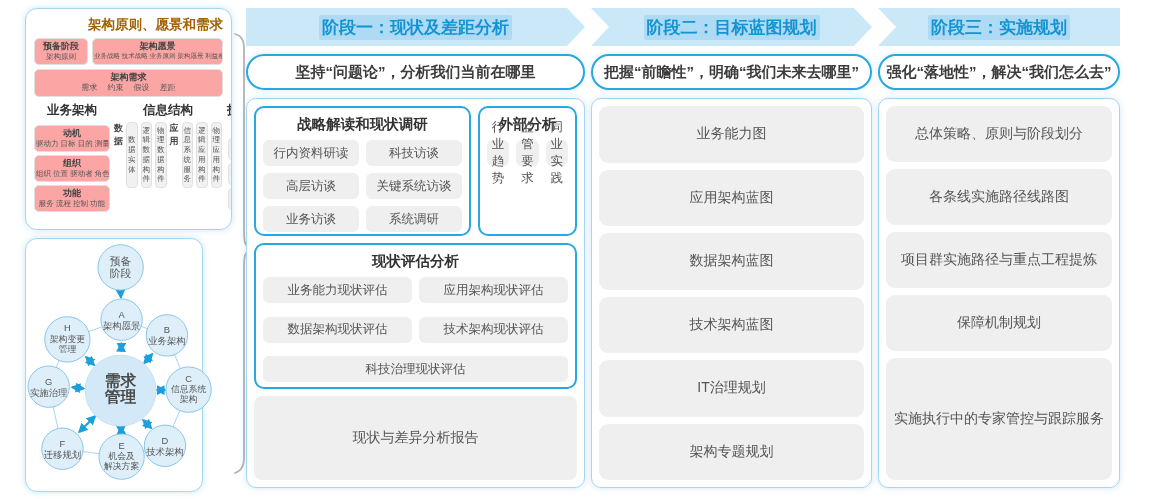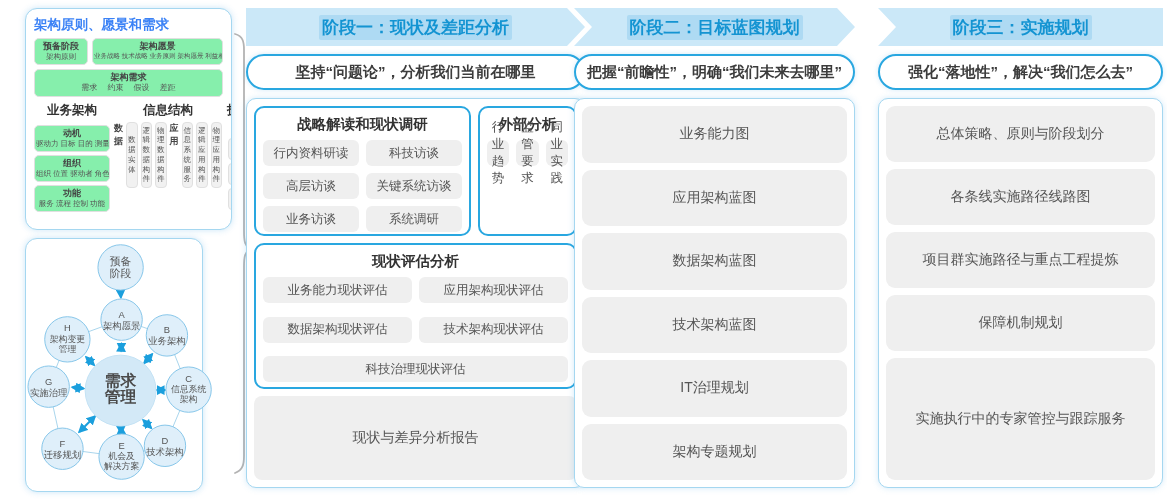--- a/index.html
+++ b/index.html
@@ -7,22 +7,22 @@
     width:1167px;height:499px;position:relative;overflow:hidden;
     background:#ffffff;font-family:"Liberation Sans",sans-serif;color:#555;
   }
   
   .panel{
     position:absolute;background:#fff;border:1.5px solid #a5d7f0;border-radius:12px;
     box-shadow:0 0 6px rgba(80,170,230,.30);box-sizing:border-box;
   }
   .left-top{left:25px;top:8px;width:207px;height:222px;padding:6px 8px;overflow:hidden;}
   .left-bottom{left:25px;top:238px;width:178px;height:254px;}
-  .panel-title{font-size:13.5px;font-weight:bold;color:#3b82f6;text-align:left;margin:1px 0 4px;}
-  .mini{background:#86efac;border:1px solid #e0e0e0;border-radius:5px;text-align:center;
+  .panel-title{font-size:13.5px;font-weight:bold;color:#a16207;text-align:right;margin:1px 0 4px;}
+  .mini{background:#fca5a5;border:1px solid #e0e0e0;border-radius:5px;text-align:center;
         color:#555;padding:2px 1px;box-sizing:border-box;overflow:hidden;}
   .mini .t{display:block;font-weight:bold;font-size:9px;color:#444;line-height:1.25;}
   .mini .b{display:block;font-size:7.5px;line-height:1.3;white-space:nowrap;}
   .row1{display:flex;gap:4px;}
   .prep{width:54px;flex:none;}
   .vision{flex:1;}
   .vision .b{font-size:6.5px;}
   .req{margin-top:4px;}
   .req .b{font-size:8px;word-spacing:8px;}
   .cols{display:flex;gap:4px;margin-top:5px;align-items:flex-start;}
@@ -37,22 +37,22 @@
          display:flex;align-items:center;justify-content:center;min-height:14px;}
   .col-tech{width:52px;flex:none;display:flex;flex-direction:column;gap:3px;align-items:center;}
   .col-tech .mini2{width:44px;font-size:7px;}
   .col-tech .colh{width:100%;}
   .col-tech .first{margin-top:13px;}
   
   .brace{position:absolute;left:233px;top:32px;}
   
   .phase{position:absolute;top:8px;}
   #p1{left:246px;width:339px;}
-  #p2{left:574px;width:281px;}
-  #p3{left:878px;width:285px;}
+  #p2{left:591px;width:281px;}
+  #p3{left:878px;width:242px;}
   .phase-header{height:38px;background:#cbe8f8;display:flex;align-items:center;justify-content:center;
                 font-size:17px;font-weight:bold;color:#1494d2;}
   .phase-header span{background:#aedaf3;padding:1px 3px;border-radius:2px;}
   .arrow-right{clip-path:polygon(0 0,calc(100% - 18px) 0,100% 50%,calc(100% - 18px) 100%,0 100%);}
   .arrow-both{clip-path:polygon(0 0,calc(100% - 18px) 0,100% 50%,calc(100% - 18px) 100%,0 100%,18px 50%);}
   .arrow-left{clip-path:polygon(0 0,100% 0,100% 100%,0 100%,18px 50%);}
   .phase-sub{margin-top:8px;height:36px;border:2px solid #29a7e0;border-radius:18px;background:#fff;
              display:flex;align-items:center;justify-content:center;
              font-size:15px;font-weight:bold;color:#3c3c3c;box-sizing:border-box;
              box-shadow:0 0 5px rgba(80,170,230,.25);}

